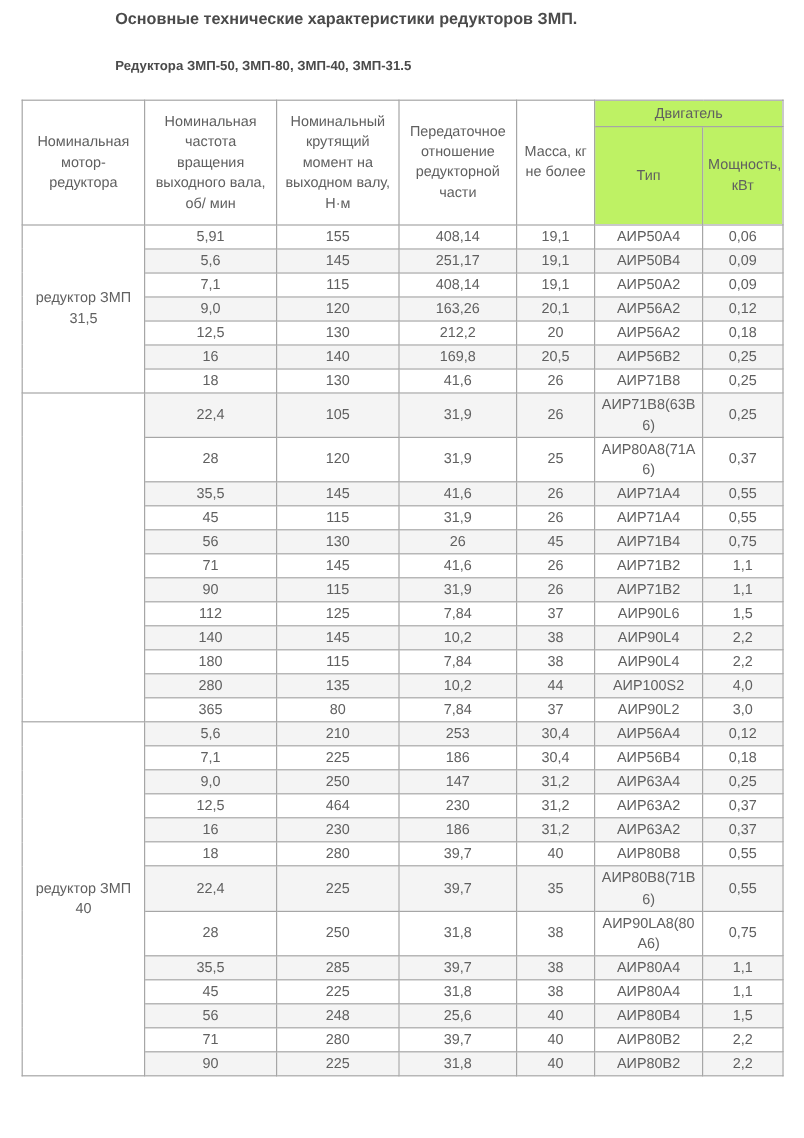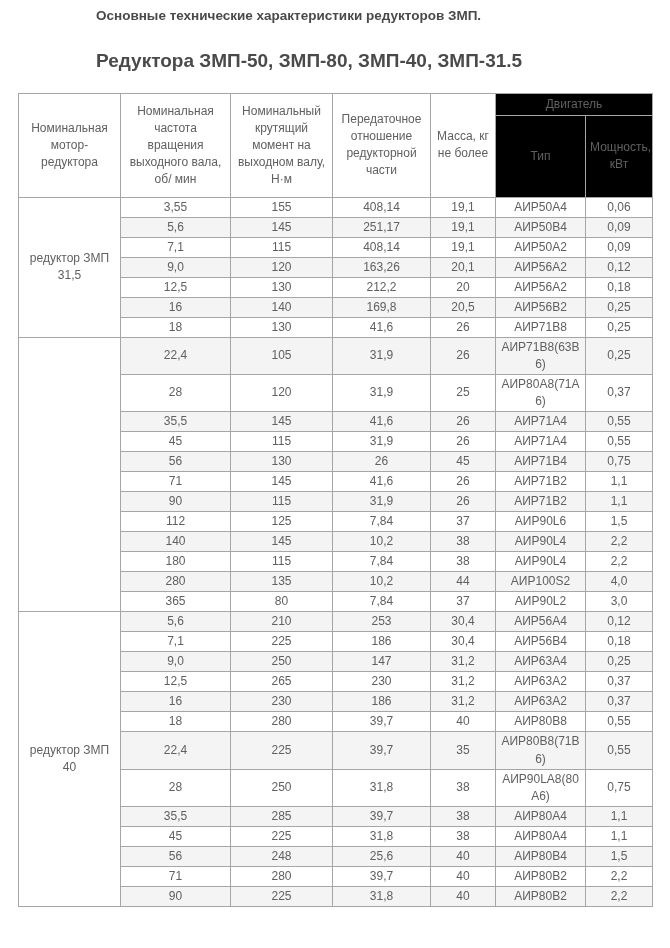--- a/index.html
+++ b/index.html
@@ -20,21 +20,21 @@
     margin-right: 10px;
   }
   .doc-title {
     font-size: 13.5px;
     font-weight: bold;
     color: #4a4a4a;
     margin: 0 0 0 0;
     line-height: 1.25;
   }
   .doc-subtitle {
-    font-size: 19px;
+    font-size: 11px;
     font-weight: bold;
     color: #4a4a4a;
     margin: 24px 0 0 0;
     line-height: 1.25;
   }
   table.spec {
     border-collapse: collapse;
     table-layout: fixed;
     width: 634px;
     margin: 20px 0 0 18px;
@@ -46,21 +46,21 @@
   table.spec td {
     border: 1px solid #a6a6a6;
     text-align: center;
     vertical-align: middle;
     padding: 1px 4px;
     font-weight: normal;
     line-height: 1.42;
     overflow: hidden;
   }
   thead th { background: #ffffff; }
-  thead th.hdr-gray { background: #000000; }
+  thead th.hdr-gray { background: #bef264; }
   thead tr.hdr-top { height: 22px; }
   thead tr.hdr-bottom { height: 82px; }
   tbody tr { height: 20px; }
   tbody tr.stripe td { background: #f4f4f4; }
   tbody td.group-cell { background: #ffffff !important; }
   tbody td.type-cell { word-break: break-all; }
 </style>
 </head>
 <body>
 
@@ -91,21 +91,21 @@
         <th colspan="2" class="hdr-gray">Двигатель</th>
       </tr>
       <tr class="hdr-bottom">
         <th class="hdr-gray">Тип</th>
         <th class="hdr-gray">Мощность, кВт</th>
       </tr>
     </thead>
     <tbody>
         <tr>
           <td class="group-cell" rowspan="7">редуктор ЗМП 31,5</td>
-          <td>3,55</td>
+          <td>5,91</td>
           <td>155</td>
           <td>408,14</td>
           <td>19,1</td>
           <td class="type-cell">АИР50А4</td>
           <td>0,06</td>
         </tr>
         <tr class="stripe">
           <td>5,6</td>
           <td>145</td>
           <td>251,17</td>
@@ -270,21 +270,21 @@
         <tr class="stripe">
           <td>9,0</td>
           <td>250</td>
           <td>147</td>
           <td>31,2</td>
           <td class="type-cell">АИР63А4</td>
           <td>0,25</td>
         </tr>
         <tr>
           <td>12,5</td>
-          <td>265</td>
+          <td>464</td>
           <td>230</td>
           <td>31,2</td>
           <td class="type-cell">АИР63А2</td>
           <td>0,37</td>
         </tr>
         <tr class="stripe">
           <td>16</td>
           <td>230</td>
           <td>186</td>
           <td>31,2</td>

